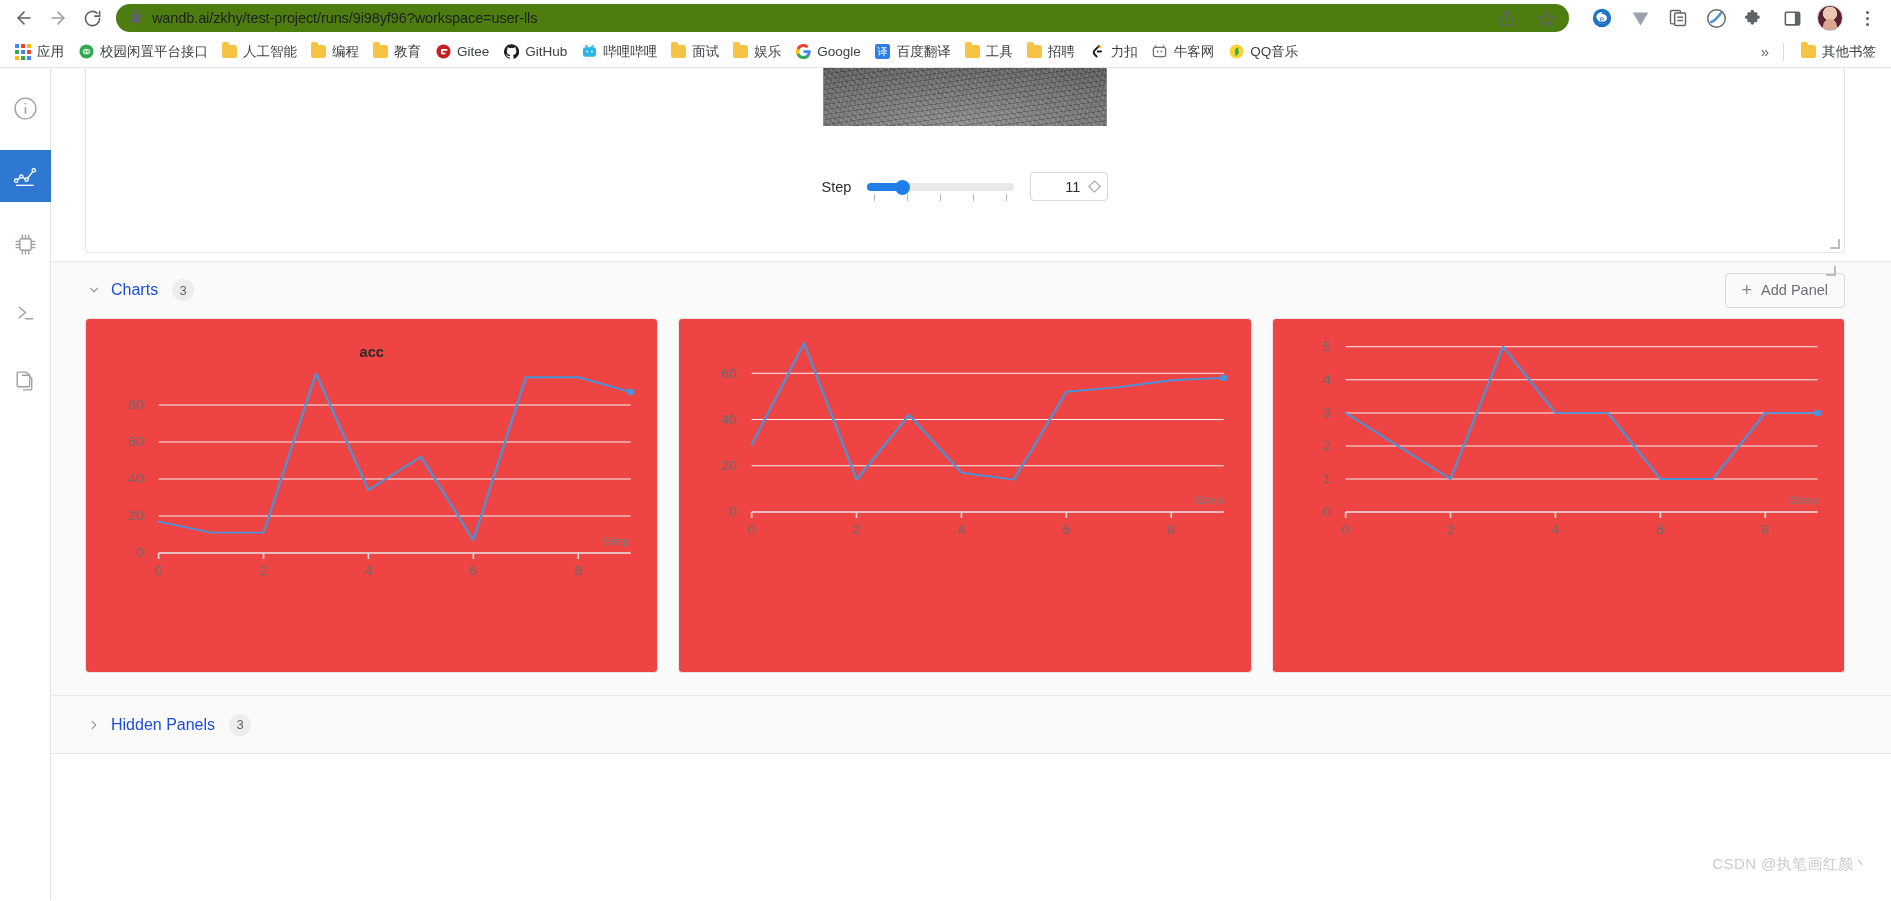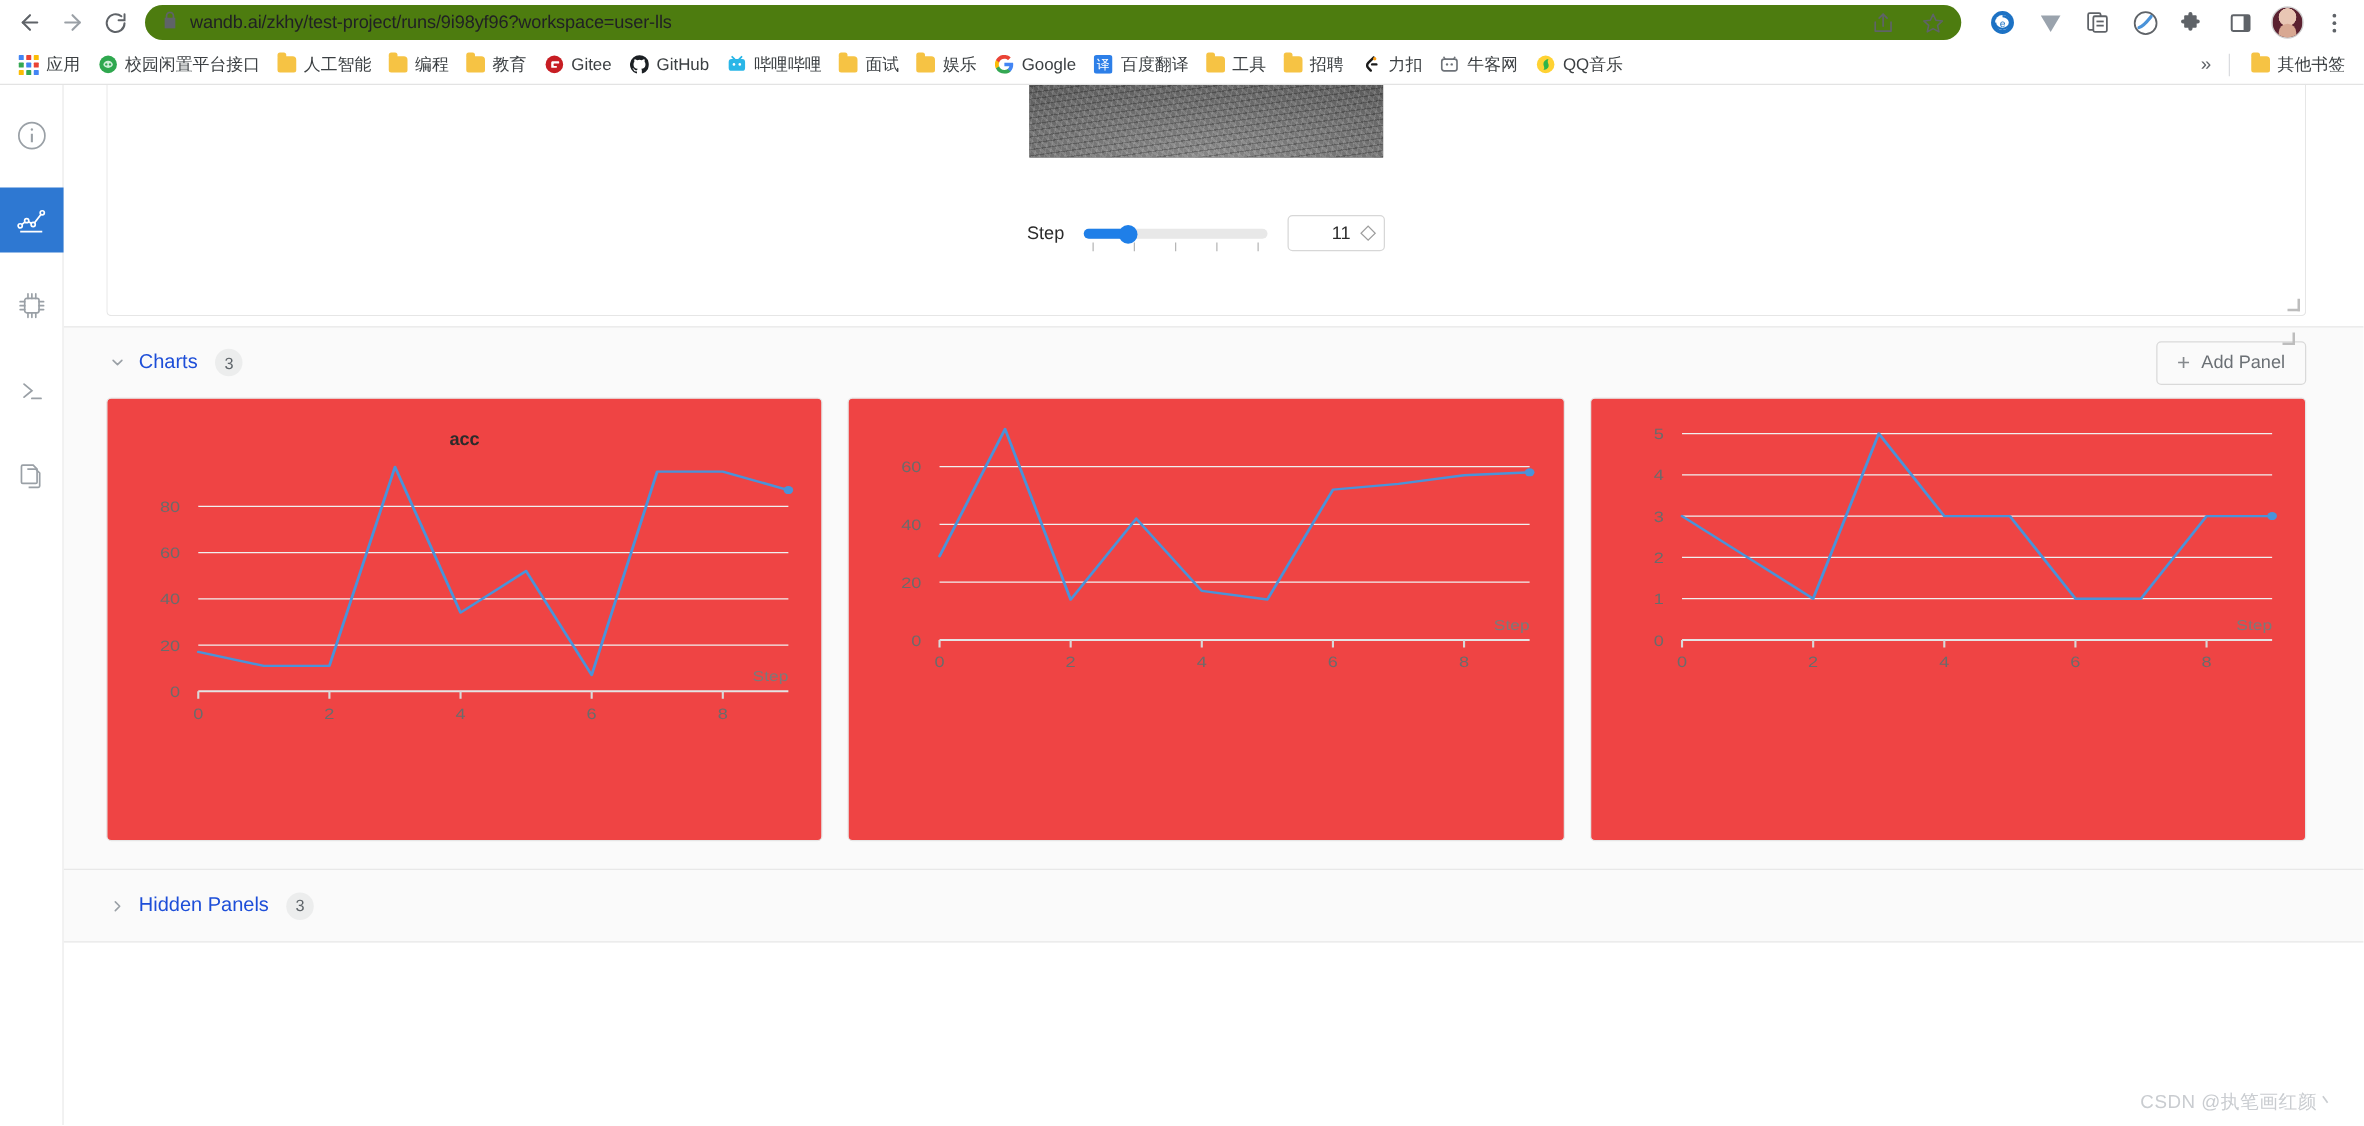--- a/index.html
+++ b/index.html
@@ -323,21 +323,21 @@
   }
   .add-section-btn {
     height: 37px; padding: 0 16px;
     border: 1px solid #dcdcdc; border-radius: 4px;
     background: #f7f7f7;
     display: inline-flex; align-items: center;
     font-size: 14.5px; color: #2b2b2b;
   }
   .watermark {
     position: absolute;
-    right: 22px; bottom: 9px;
+    right: 22px; bottom: 26px;
     font-size: 15px;
     color: #c9ccd0;
     letter-spacing: .4px;
   }
 </style>
 </head>
 <body>
 
 <div class="browser-toolbar">
   <div class="nav-btn">

